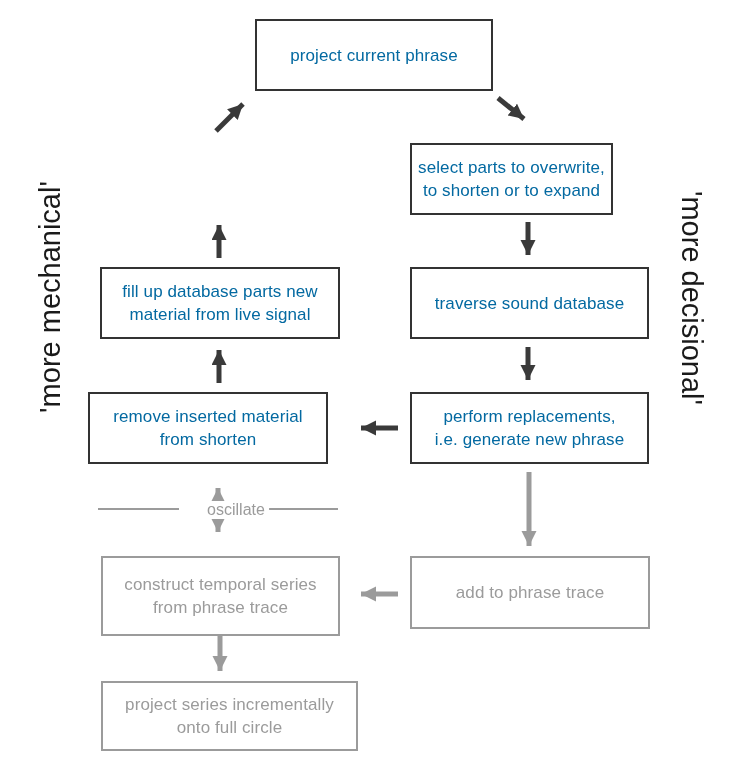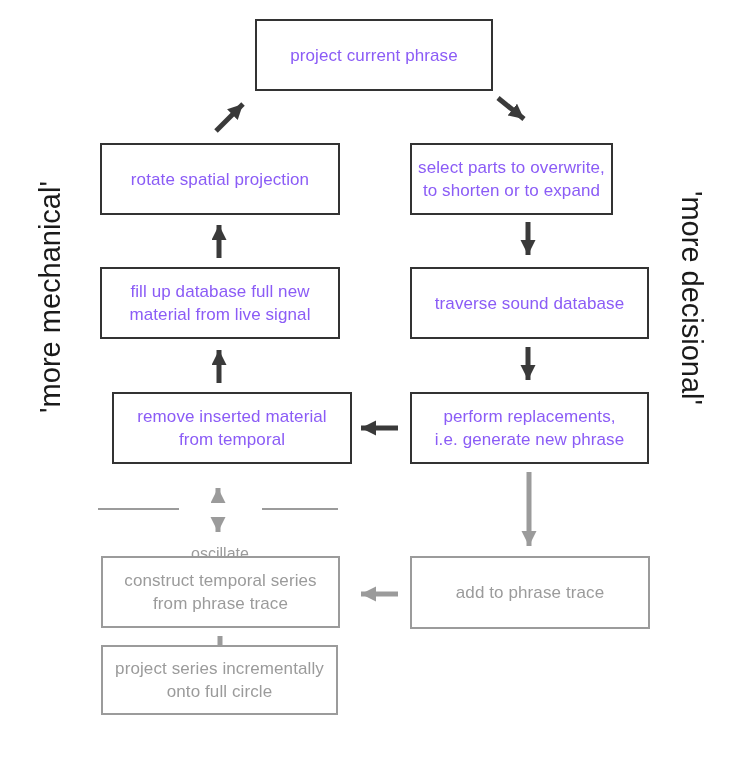--- a/index.html
+++ b/index.html
@@ -17,41 +17,40 @@
     display: flex;
     flex-direction: column;
     justify-content: center;
     align-items: center;
     text-align: center;
     background: #ffffff;
     font-size: 17px;
     line-height: 23px;
     letter-spacing: 0.1px;
   }
-  .node.dark { border: 2px solid #333333; color: #8b5cf6; }
+  .node.dark { border: 2px solid #333333; color: #0369a1; }
   .node.gray { border: 2px solid #9b9b9b; color: #9b9b9b; }
   .node span { display: block; white-space: nowrap; }
   .side-label {
     position: absolute;
     white-space: nowrap;
     font-size: 29px;
     color: #1a1a1a;
     transform-origin: 50% 50%;
   }
   .side-label.left  { left: 50px;  top: 297px; transform: translate(-50%,-50%) rotate(-90deg); }
   .side-label.right { left: 691px; top: 298px; transform: translate(-50%,-50%) rotate(90deg); }
   .osc-label {
     position: absolute;
-    left: 220px; top: 510px;
+    left: 236px; top: 510px;
     transform: translate(-50%,-50%);
     font-size: 16px;
     color: #9b9b9b;
     background: #ffffff;
     padding: 0 4px;
-    margin-top: 44px;
   }
   svg.arrows {
     position: absolute;
     left: 0; top: 0;
     width: 735px; height: 778px;
   }
 </style>
 </head>
 <body>
 
@@ -85,57 +84,54 @@
     <line x1="262" y1="509" x2="338" y2="509" stroke="#9b9b9b" stroke-width="2"></line>
   </svg>
 
   <div class="side-label left">'more mechanical'</div>
   <div class="side-label right">'more decisional'</div>
 
   <div class="node dark" style="left:255px;top:19px;width:238px;height:72px">
     <span>project current phrase</span>
   </div>
 
-  <div class="node dark" style="left:100px;top:143px;width:240px;height:72px">
-    <span>rotate spatial projection</span>
-  </div>
 
   <div class="node dark" style="left:410px;top:143px;width:203px;height:72px">
     <span>select parts to overwrite,</span>
     <span>to shorten or to expand</span>
   </div>
 
   <div class="node dark" style="left:100px;top:267px;width:240px;height:72px">
-    <span>fill up database full new</span>
+    <span>fill up database parts new</span>
     <span>material from live signal</span>
   </div>
 
   <div class="node dark" style="left:410px;top:267px;width:239px;height:72px">
     <span>traverse sound database</span>
   </div>
 
-  <div class="node dark" style="left:112px;top:392px;width:240px;height:72px">
+  <div class="node dark" style="left:88px;top:392px;width:240px;height:72px">
     <span>remove inserted material</span>
-    <span>from temporal</span>
+    <span>from shorten</span>
   </div>
 
   <div class="node dark" style="left:410px;top:392px;width:239px;height:72px">
     <span>perform replacements,</span>
     <span>i.e. generate new phrase</span>
   </div>
 
   <div class="osc-label">oscillate</div>
 
-  <div class="node gray" style="left:101px;top:556px;width:239px;height:72px">
+  <div class="node gray" style="left:101px;top:556px;width:239px;height:80px">
     <span>construct temporal series</span>
     <span>from phrase trace</span>
   </div>
 
   <div class="node gray" style="left:410px;top:556px;width:240px;height:73px">
     <span>add to phrase trace</span>
   </div>
 
-  <div class="node gray" style="left:101px;top:645px;width:237px;height:70px">
+  <div class="node gray" style="left:101px;top:681px;width:257px;height:70px">
     <span>project series incrementally</span>
     <span>onto full circle</span>
   </div>
 
 </div>
 
 </body></html>

